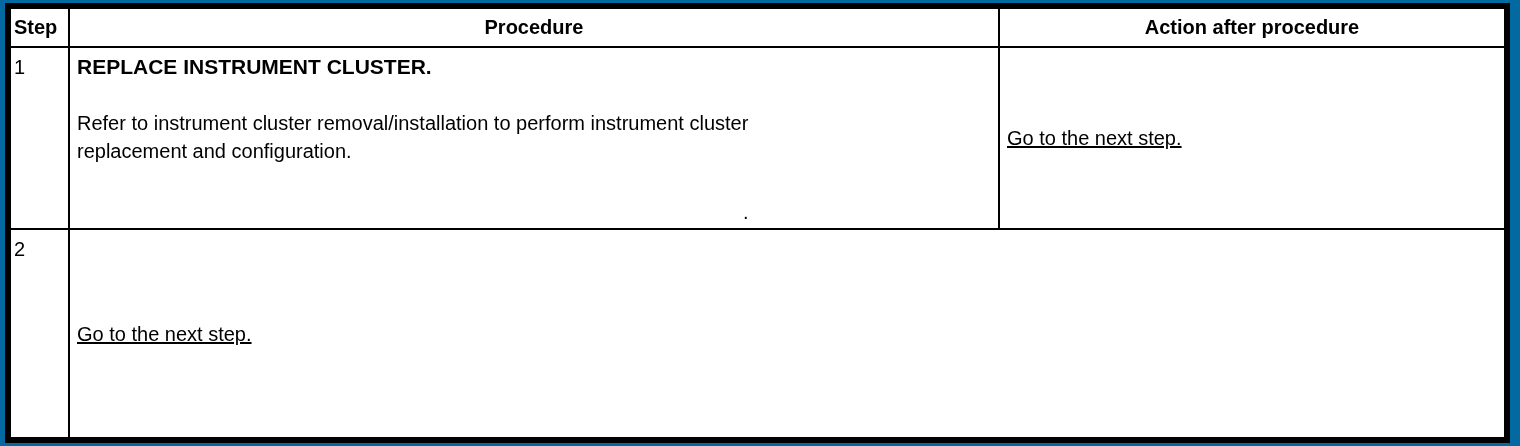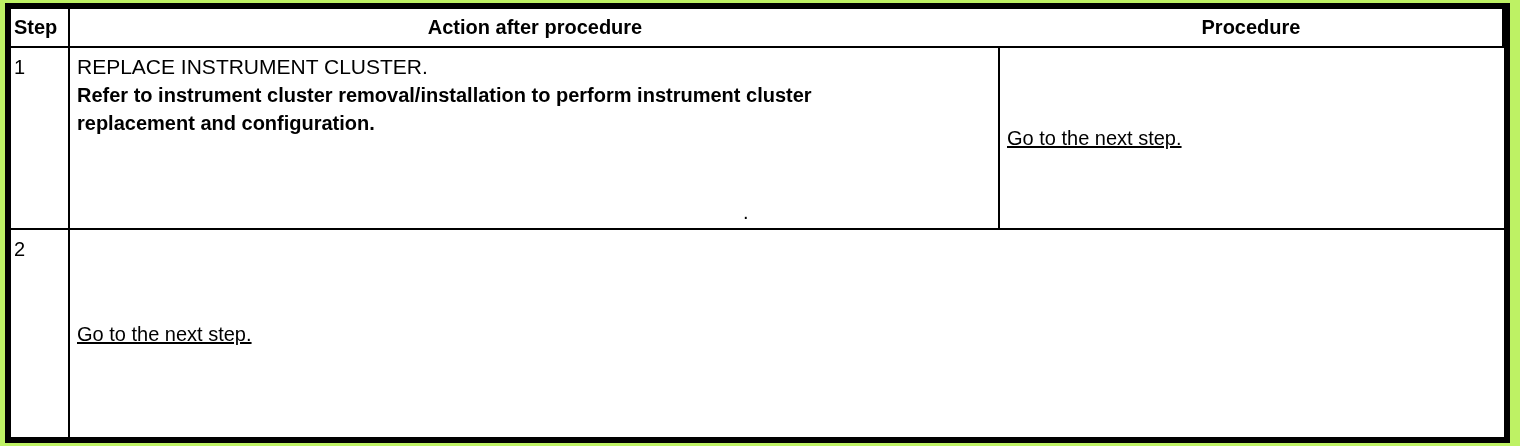--- a/index.html
+++ b/index.html
@@ -4,21 +4,21 @@
 <style>
   html, body {
     margin: 0;
     padding: 0;
     background: #ffffff;
   }
   .stage {
     position: relative;
     width: 1520px;
     height: 446px;
-    background: #bef264;
+    background: #0369a1;
     font-family: "Liberation Sans", "DejaVu Sans", sans-serif;
     color: #000000;
   }
   .proc-table {
     position: absolute;
     left: 5px;
     top: 3px;
     width: 1505px;
     height: 440px;
     box-sizing: border-box;
@@ -46,29 +46,29 @@
   .hc.stepHead { padding-left: 3px; }
   .sc {
     padding: 5px 2px 0 3px;
     font-size: 20px;
     line-height: 28px;
   }
   .pc {
     padding: 5px 10px 0 7px;
   }
   .pc .ptitle {
-    font-weight: normal;
+    font-weight: bold;
     font-size: 21px;
     line-height: 28px;
   }
   .pc .pbody {
     font-size: 20px;
     line-height: 28px;
+    margin-top: 28px;
     white-space: pre-line;
-    font-weight: bold;
   }
   .ac {
     display: flex;
     align-items: center;
     padding-left: 7px;
     font-size: 20px;
     line-height: 24px;
     text-decoration: underline;
   }
   .stray {
@@ -82,25 +82,25 @@
 </head>
 <body>
 
 <div class="stage">
 
   <div class="proc-table">
 
     <div class="c hc stepHead">
       <span>Step</span>
     </div>
+    <div class="c hc center">
+      <span>Procedure</span>
+    </div>
     <div class="c hc center colLast">
       <span>Action after procedure</span>
-    </div>
-    <div class="c hc center">
-      <span>Procedure</span>
     </div>
 
     <div class="c sc">
       <span>1</span>
     </div>
     <div class="c pc">
       <div class="ptitle">REPLACE INSTRUMENT CLUSTER.</div>
       <div class="pbody">Refer to instrument cluster removal/installation to perform instrument cluster
 replacement and configuration.</div>
     </div>

